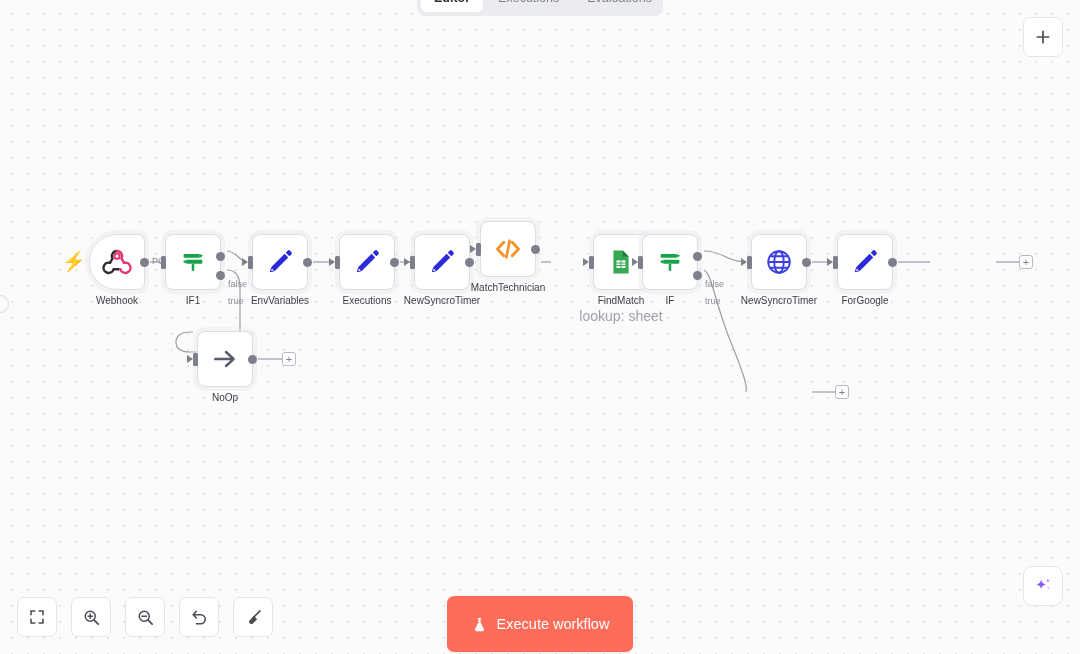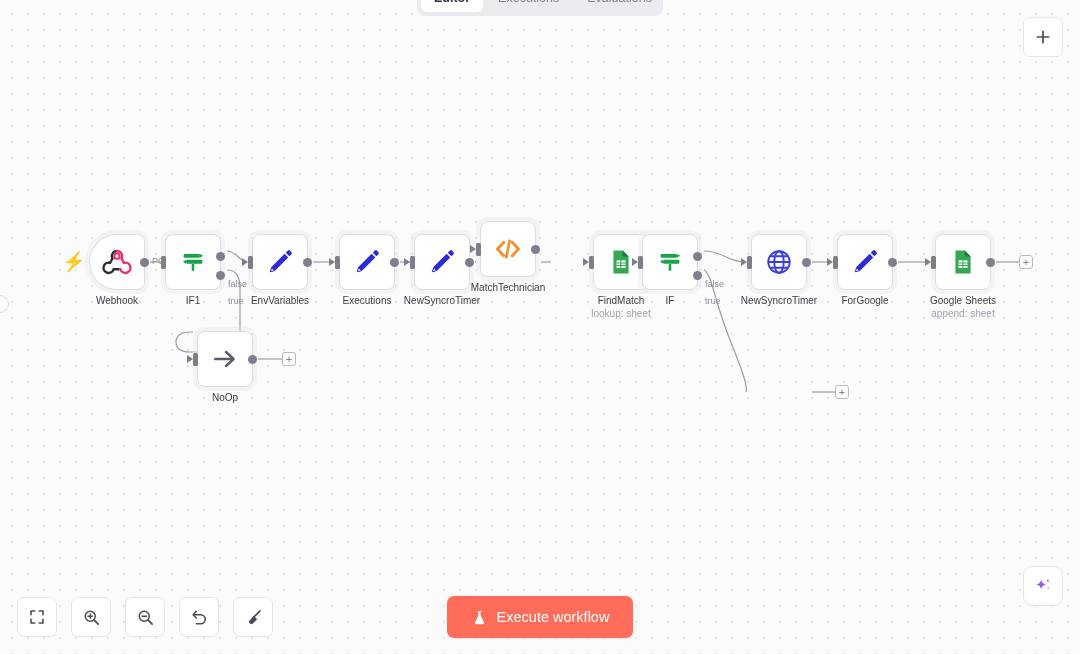--- a/index.html
+++ b/index.html
@@ -69,21 +69,21 @@
     position: absolute; left: 17px; bottom: 17px;
     display: flex; gap: 14px;
     z-index: 30;
   }
   #toolbar .sqbtn { position: relative; top: auto; left: auto; }
 
   
   #execute-btn {
     position: absolute;
     left: 447px; top: 596px;
-    height: 42px; width: 186px;
+    height: 56px; width: 186px;
     background: #ff6d5a;
     border: none; border-radius: 7px;
     color: #ffffff;
     font-size: 14.5px;
     font-family: "Liberation Sans", sans-serif;
     display: flex; align-items: center; justify-content: center;
     gap: 9px;
     cursor: pointer;
     z-index: 30;
     box-shadow: 0 1px 2px rgba(0,0,0,0.07);
@@ -115,21 +115,21 @@
     font-size: 10px;
     color: #3b3c48;
     white-space: nowrap;
     text-align: center;
     line-height: 13px;
   }
   .node-sub {
     position: absolute;
     top: 74px; left: 50%;
     transform: translateX(-50%);
-    font-size: 10px;
+    font-size: 14px;
     color: #a0a1ae;
     white-space: nowrap;
     text-align: center;
   }
 
   
   .ep-out {
     position: absolute; right: -5px; top: 50%;
     width: 9px; height: 9px;
     margin-top: -4.5px;
@@ -393,35 +393,20 @@
       <svg class="ic" width="30" height="30" viewBox="0 0 24 24">
         <path d="M4.2 19.8l1.1-4.0L15.7 5.4l2.9 2.9L8.2 18.7z" fill="#2b2bd8"></path>
         <path d="M16.6 4.5l1.5-1.5a1.4 1.4 0 0 1 2 0l0.9 0.9a1.4 1.4 0 0 1 0 2l-1.5 1.5z" fill="#2b2bd8"></path>
         <path d="M4.2 19.8l3.4-0.9-2.3-2.3z" fill="#ffffff" stroke="#2b2bd8" stroke-width="0.8"></path>
       </svg>
       <div class="ep-out"></div>
     </div>
     <div class="node-label">ForGoogle</div>
   </div>
 
-  <div class="node" style="left:935px; top:234px;">
-    <div class="node-box">
-      <div class="ep-arrow"></div>
-      <div class="ep-in"></div>
-      <svg class="ic" width="28" height="28" viewBox="0 0 24 24">
-        <path d="M5.5 2.2h8.0l5.0 5.0v14.6H5.5z" fill="#34a853"></path>
-        <path d="M13.5 2.2l5.0 5.0h-5.0z" fill="#1d7a3c"></path>
-        <rect x="8.2" y="10.6" width="7.6" height="6.6" fill="#ffffff"></rect>
-        <path d="M8.2 12.8h7.6M8.2 15.0h7.6M11.9 10.6v6.6" stroke="#34a853" stroke-width="0.9"></path>
-      </svg>
-      <div class="ep-out"></div>
-    </div>
-    <div class="node-label">Google Sheets</div>
-    <div class="node-sub">append: sheet</div>
-  </div>
 
   <div class="node" style="left:197px; top:331px;">
     <div class="node-box">
       <div class="ep-arrow"></div>
       <div class="ep-in"></div>
       <svg class="ic" width="30" height="30" viewBox="0 0 24 24">
         <path d="M4.2 12h14.4M12.8 6.4L18.9 12l-6.1 5.6" fill="none" stroke="#5a5c6b" stroke-width="2" stroke-linecap="round" stroke-linejoin="round"></path>
       </svg>
       <div class="ep-out"></div>
     </div>

